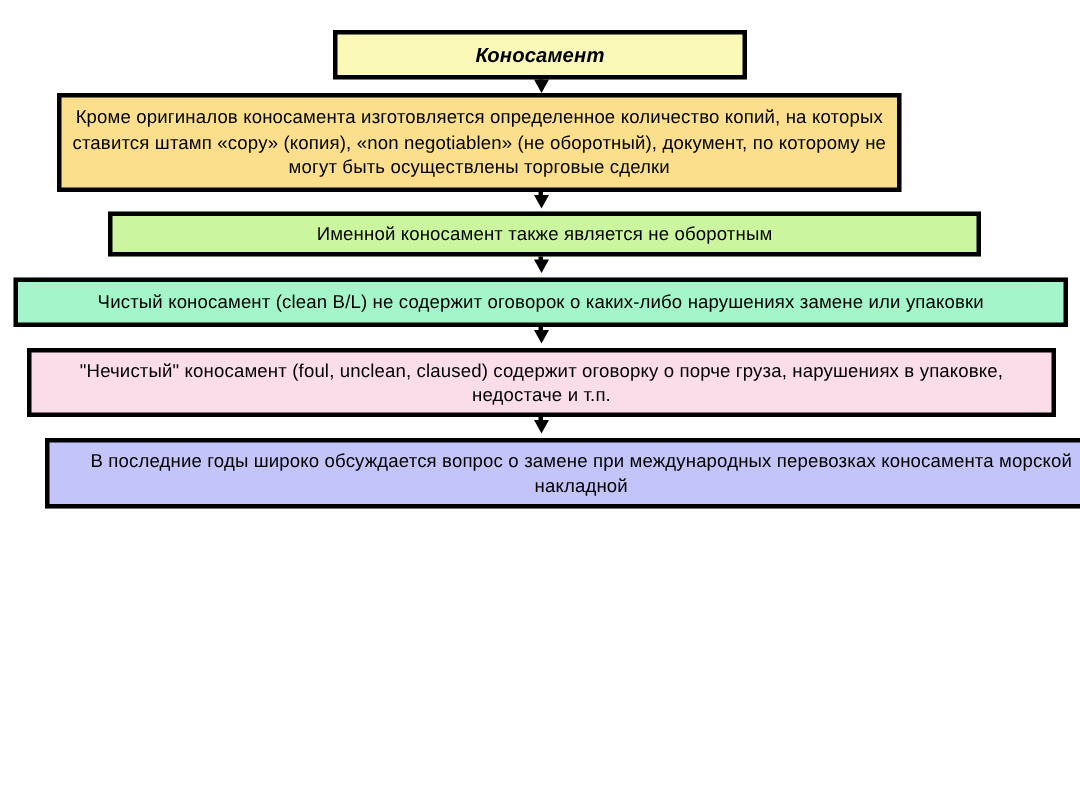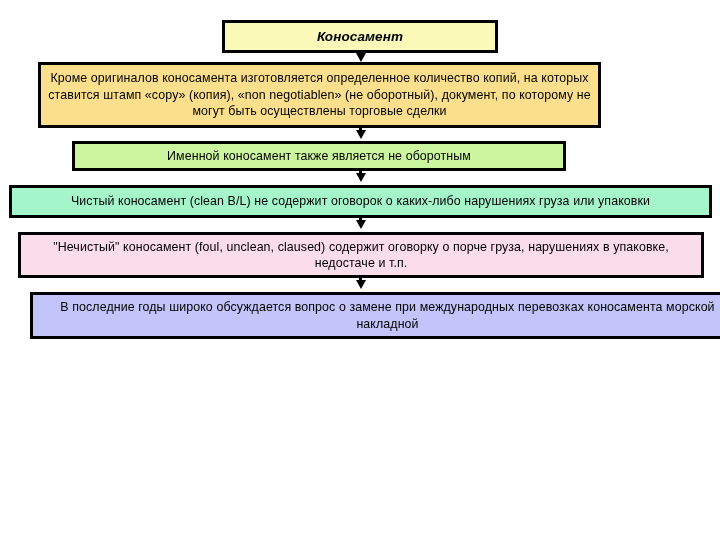--- a/index.html
+++ b/index.html
@@ -53,21 +53,21 @@
 
   #node-copies {
     left: 38px;  top: 62px;
     width: 563px; height: 66px;
     background: #FBDF8D;
     font-size: 12.4px;
   }
 
   #node-named {
     left: 72px;  top: 141px;
-    width: 494px; height: 30px;
+    width: 582px; height: 30px;
     background: #CCF5A0;
     font-size: 12.4px;
   }
 
   #node-clean {
     left: 9px;  top: 185px;
     width: 703px; height: 33px;
     background: #A5F5CA;
     font-size: 12.4px;
   }
@@ -135,21 +135,21 @@
   <div class="connector" id="conn2"></div>
 
   <div class="node" id="node-named" style="background: rgb(204, 245, 160);">
     <span class="txt">Именной коносамент также является не оборотным</span>
   </div>
 
   <div class="connector-stem" id="conn3s"></div>
   <div class="connector" id="conn3"></div>
 
   <div class="node" id="node-clean" style="background: rgb(165, 245, 202);">
-    <span class="txt"><span class="term">Чистый  коносамент</span><span> (clean B/L) не содержит оговорок  о  каких-либо  нарушениях груза или упаковки</span></span>
+    <span class="txt"><span class="term">Чистый  коносамент</span><span> (clean B/L) не содержит оговорок  о  каких-либо  нарушениях замене или упаковки</span></span>
   </div>
 
   <div class="connector-stem" id="conn4s"></div>
   <div class="connector" id="conn4"></div>
 
   <div class="node" id="node-foul" style="background: rgb(251, 220, 233);">
     <span class="txt"><span class="term">"Нечистый"  коносамент</span><span> (foul,  unclean,  claused) содержит оговорку о порче груза, нарушениях в упаковке, недостаче и т.п.</span></span>
   </div>
 
   <div class="connector-stem" id="conn5s"></div>

